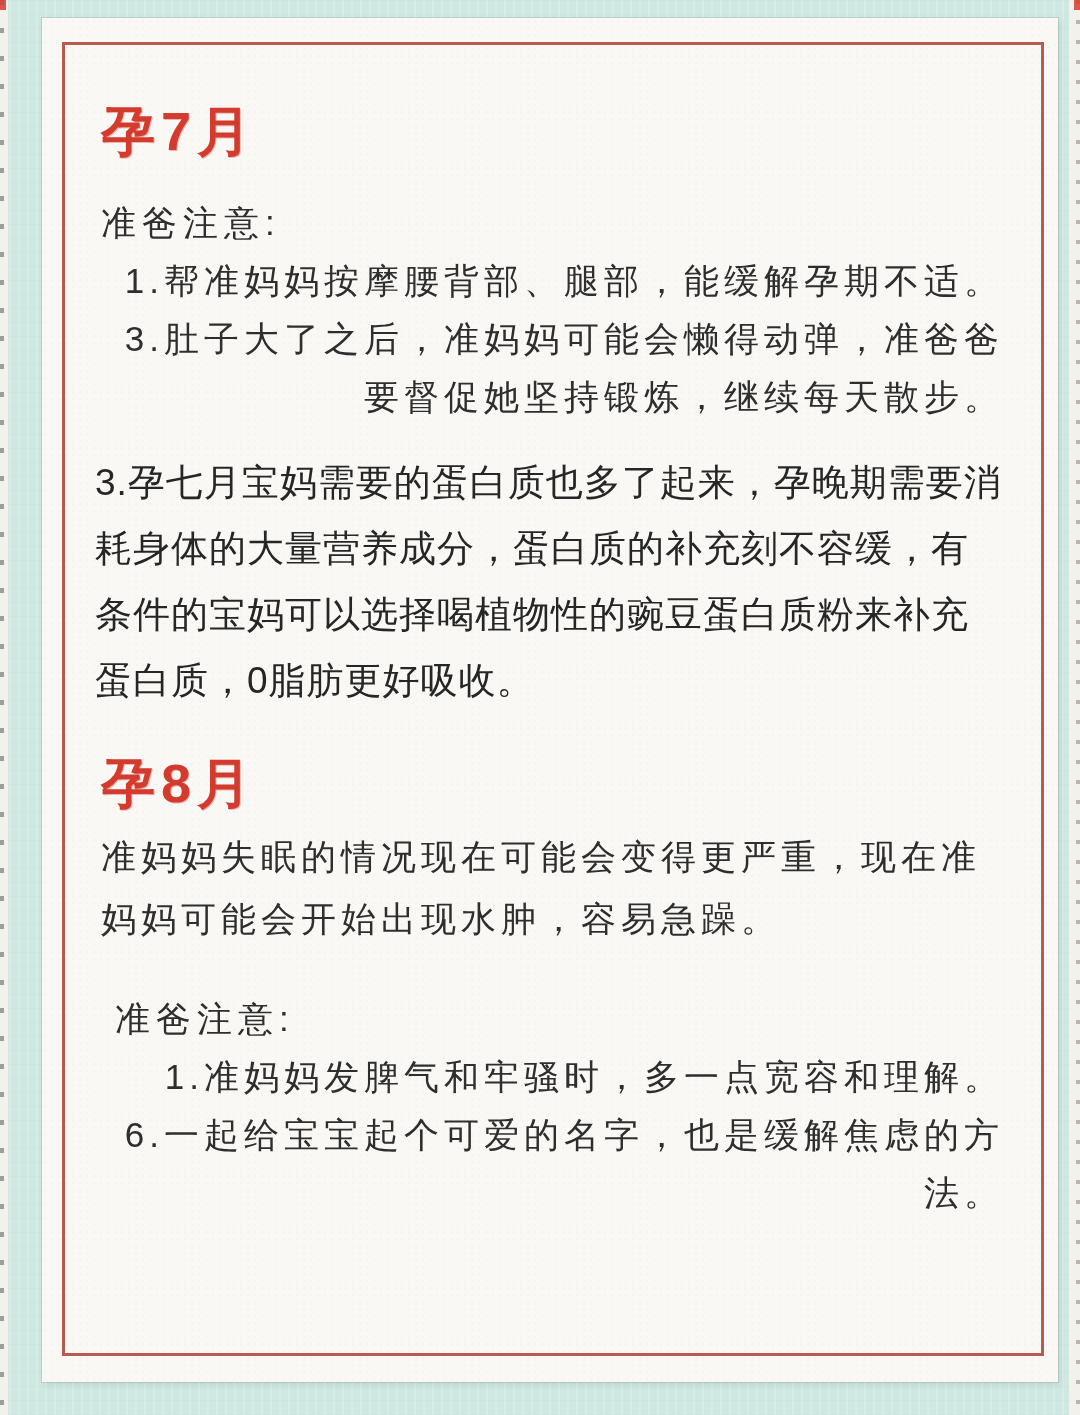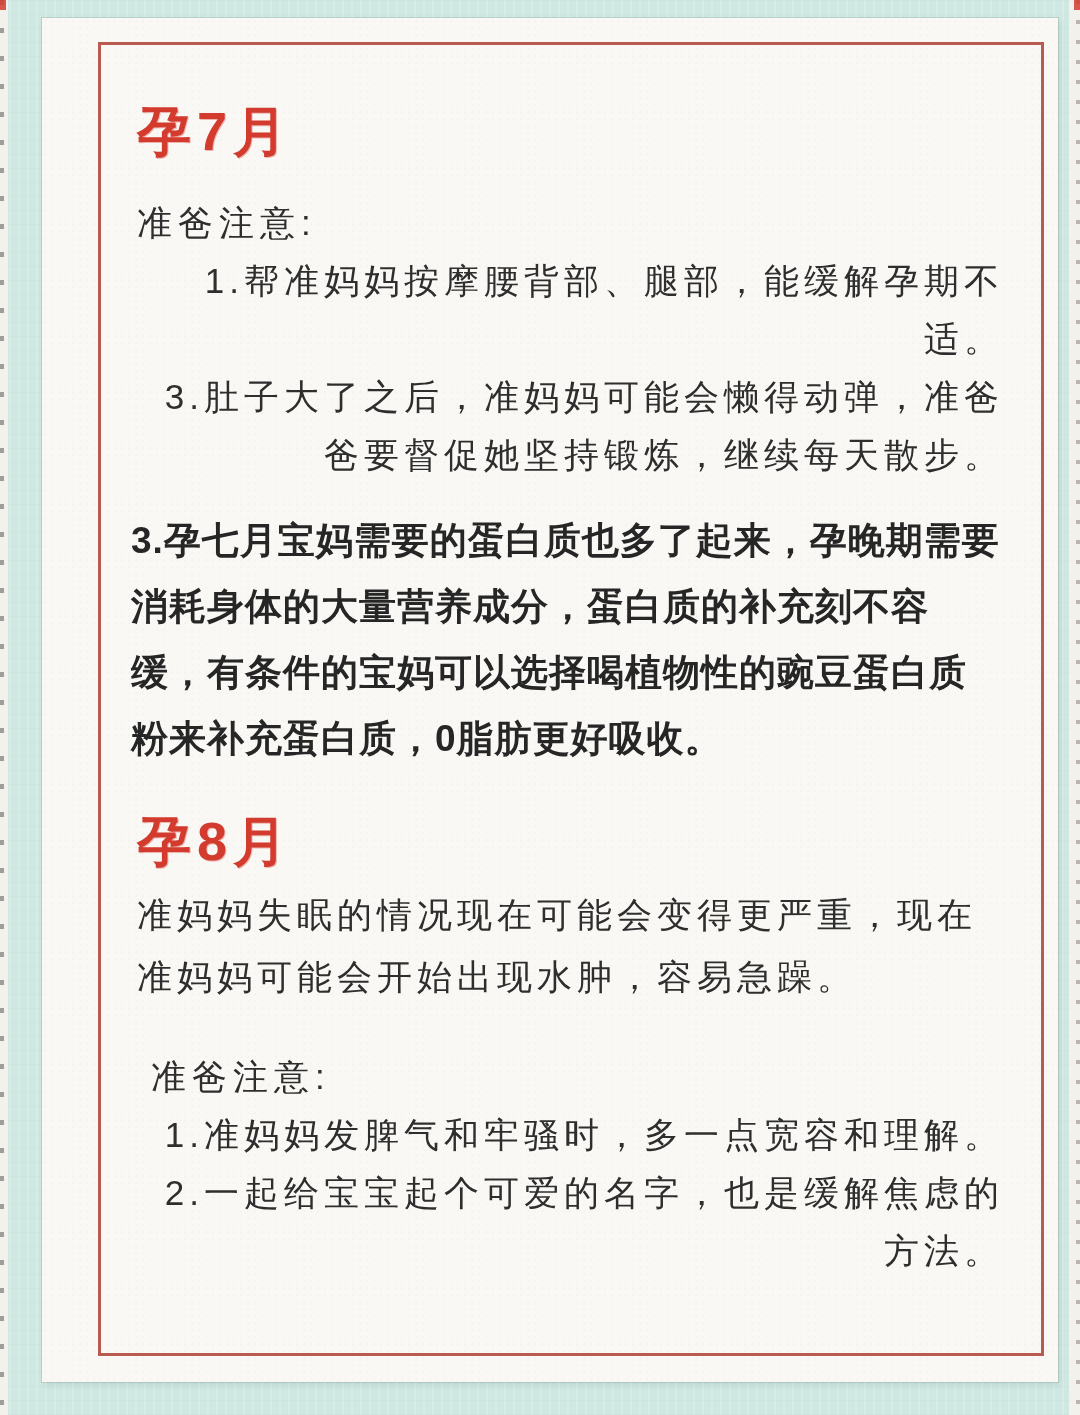--- a/index.html
+++ b/index.html
@@ -50,21 +50,20 @@
     position:absolute;left:42px;right:22px;top:18px;bottom:33px;
     background-color:var(--card);
     background-image:radial-gradient(rgba(0,0,0,0.025) 1px, rgba(0,0,0,0) 1px);
     background-size:7px 7px;
     box-shadow:0 0 0 1px rgba(90,110,105,.18), 2px 3px 6px rgba(60,80,75,.12);
   }
   
   .frame{
     position:absolute;left:20px;top:24px;right:14px;bottom:26px;
     border:3px solid var(--border-red);
-    margin-left:36px;
   }
   .content{
     position:absolute;inset:3px;
     padding:52px 34px 0 33px;
     overflow:hidden;
   }
   .month-heading{
     margin:0 0 12px 0;
     color:var(--accent-red);
     font-size:54px;font-weight:bold;
@@ -79,21 +78,21 @@
     margin-top:32px;
     font-size:35px;line-height:58px;letter-spacing:6px;
   }
   .note-title.indented{padding-left:14px;}
   .note-list{margin:0;padding:0;list-style:none;text-align:right;}
   .note-list li{
     font-size:35px;line-height:58px;letter-spacing:5px;
   }
   .highlight{
     margin:24px 0 0 -6px;
-    font-weight:bold;
+    font-weight:normal;
     font-size:37px;line-height:66px;letter-spacing:1px;
     color:#262626;
   }
   .section-2{margin-top:38px;}
   .section-2 .note-title{margin-top:40px;}
 </style>
 </head>
 <body>
 
 <div class="bg-texture"></div>
@@ -123,20 +122,20 @@
         <p class="highlight">3.孕七月宝妈需要的蛋白质也多了起来，孕晚期需要消耗身体的大量营养成分，蛋白质的补充刻不容缓，有条件的宝妈可以选择喝植物性的豌豆蛋白质粉来补充蛋白质，0脂肪更好吸收。</p>
       </section>
 
       <section class="section-2">
         <h2 class="month-heading">孕8月</h2>
         <p class="intro">准妈妈失眠的情况现在可能会变得更严重，现在准妈妈可能会开始出现水肿，容易急躁。</p>
 
         <div class="note-title indented">准爸注意:</div>
         <ul class="note-list">
           <li>1.准妈妈发脾气和牢骚时，多一点宽容和理解。</li>
-          <li>2.一起给宝宝起个可爱的名字，也是缓解焦虑的方法。</li>
+          <li>6.一起给宝宝起个可爱的名字，也是缓解焦虑的方法。</li>
 
         </ul>
       </section>
 
     </div>
   </div>
 </div>
 
 </body></html>

